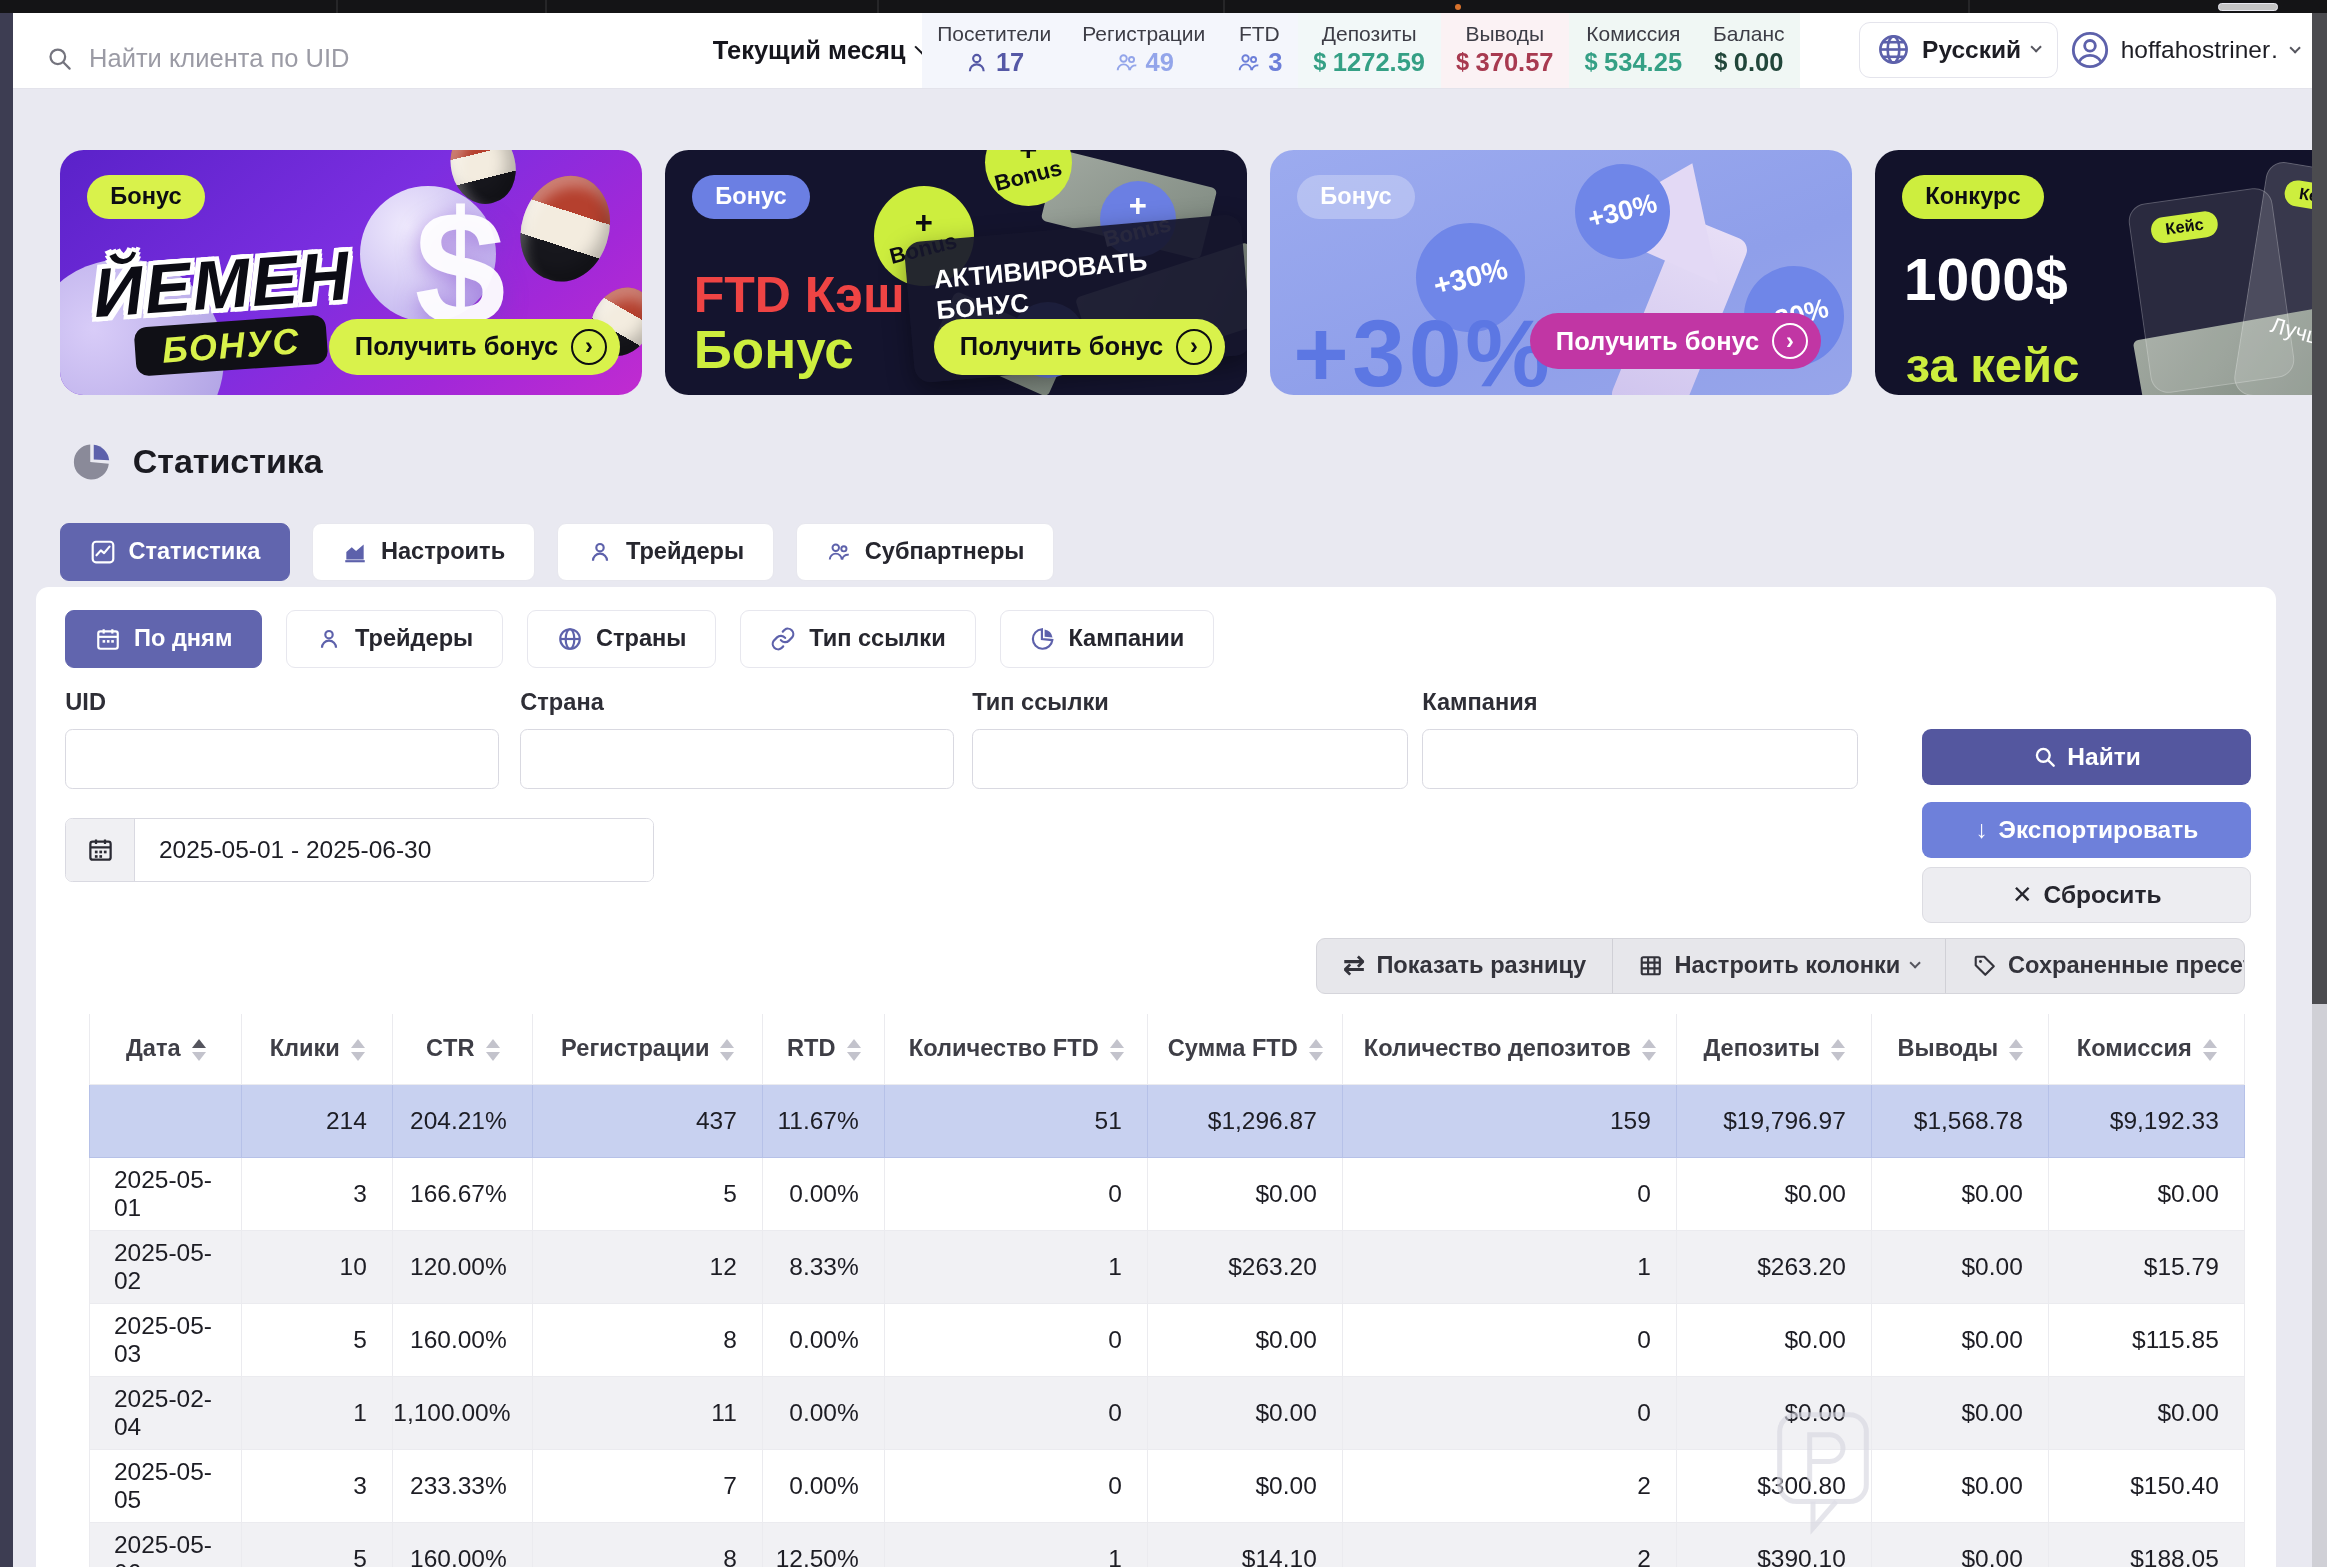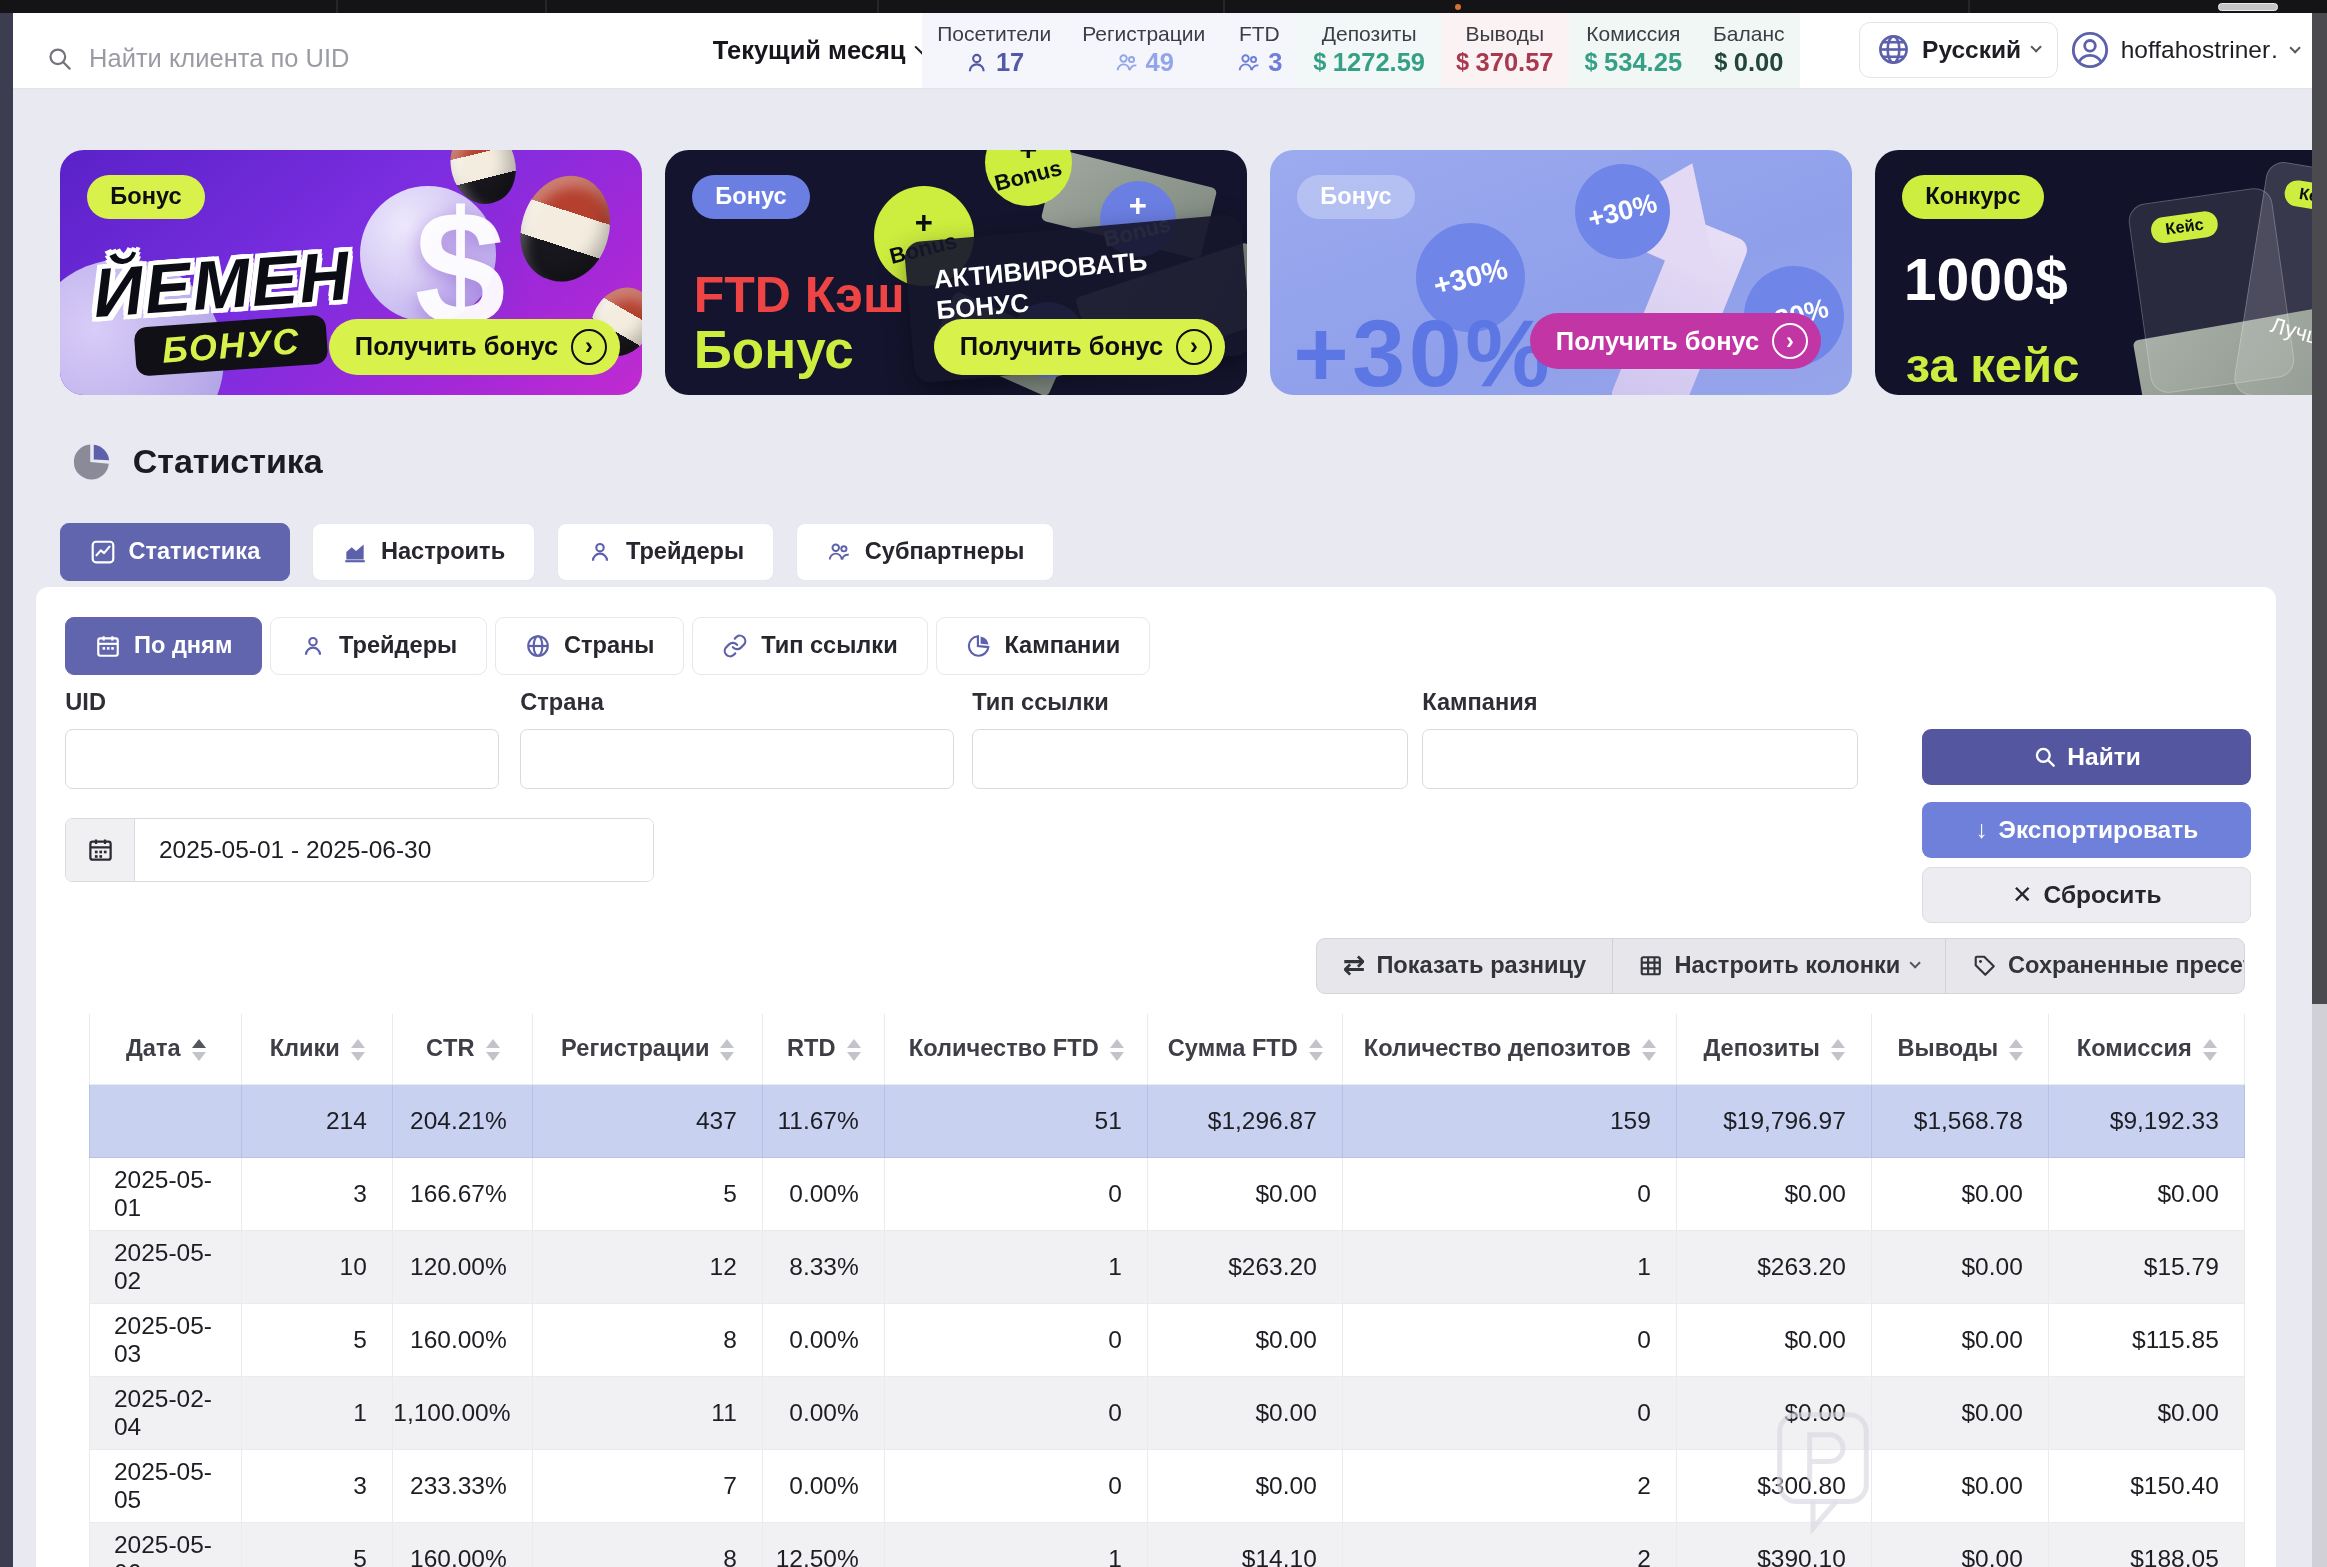--- a/index.html
+++ b/index.html
@@ -117,21 +117,21 @@
   
   .tabs { position:absolute; left:47px; top:435px; display:flex; gap:22px; }
   .tab, .pill { height:58px; display:flex; align-items:center; gap:12.7px; padding:0 29px; border-radius:9px; font-size:23.6px;
     font-weight:700; cursor:pointer; background:#fff; color:#26262e; border:0.9px solid #e7e7ee; }
   .tab svg, .pill svg { width:26px; height:26px; color:#5d61ab; }
   .tab.active, .pill.active { background:#6165ae; color:#fff; border-color:#6165ae; }
   .tab.active svg, .pill.active svg { color:#fff; }
 
   
   .panel { position:absolute; left:23.6px; top:499px; width:2240px; height:1091px; background:#fff; border-radius:12.7px; }
-  .pills { position:absolute; left:29px; top:30px; display:flex; gap:8px; }
+  .pills { position:absolute; left:29px; top:23px; display:flex; gap:24px; }
   .flabel { position:absolute; top:102px; font-size:23.6px; font-weight:700; color:#2e2e36; }
   .finput { position:absolute; top:142px; height:60px; border:1.8px solid #d9d9e1; border-radius:7.3px; background:#fff;
     font-size:23.6px; padding:0 18px; color:#1d1d24; font-family:inherit; outline:none; }
   .date-wrap { position:absolute; left:29px; top:231px; display:flex; height:64px; width:589px; border:1.8px solid #d9d9e1;
     border-radius:7.3px; overflow:hidden; background:#fff; }
   .date-addon { width:69px; background:#f0f0f3; border-right:1.8px solid #d9d9e1; display:flex; align-items:center;
     justify-content:center; }
   .date-addon svg { width:27px; height:27px; color:#2a2a33; }
   .date-input { flex:1; border:none; outline:none; font-size:24.5px; color:#1d1d24; padding:0 23.6px; font-family:inherit; background:#fff; }
 

